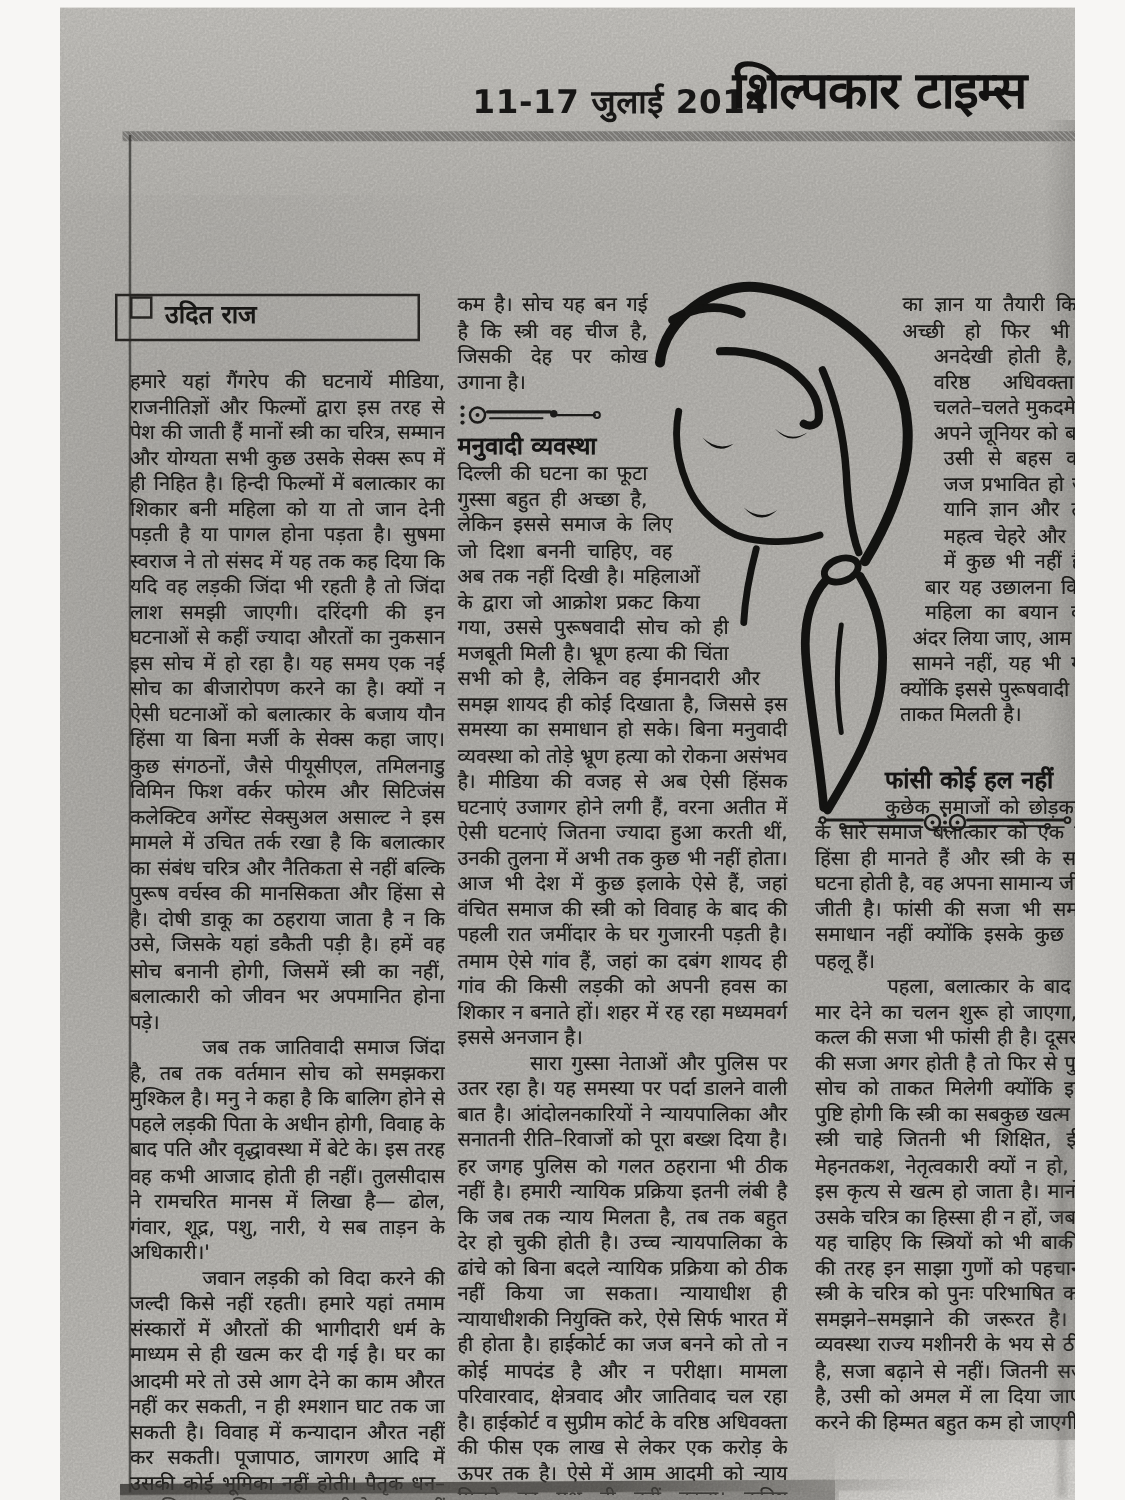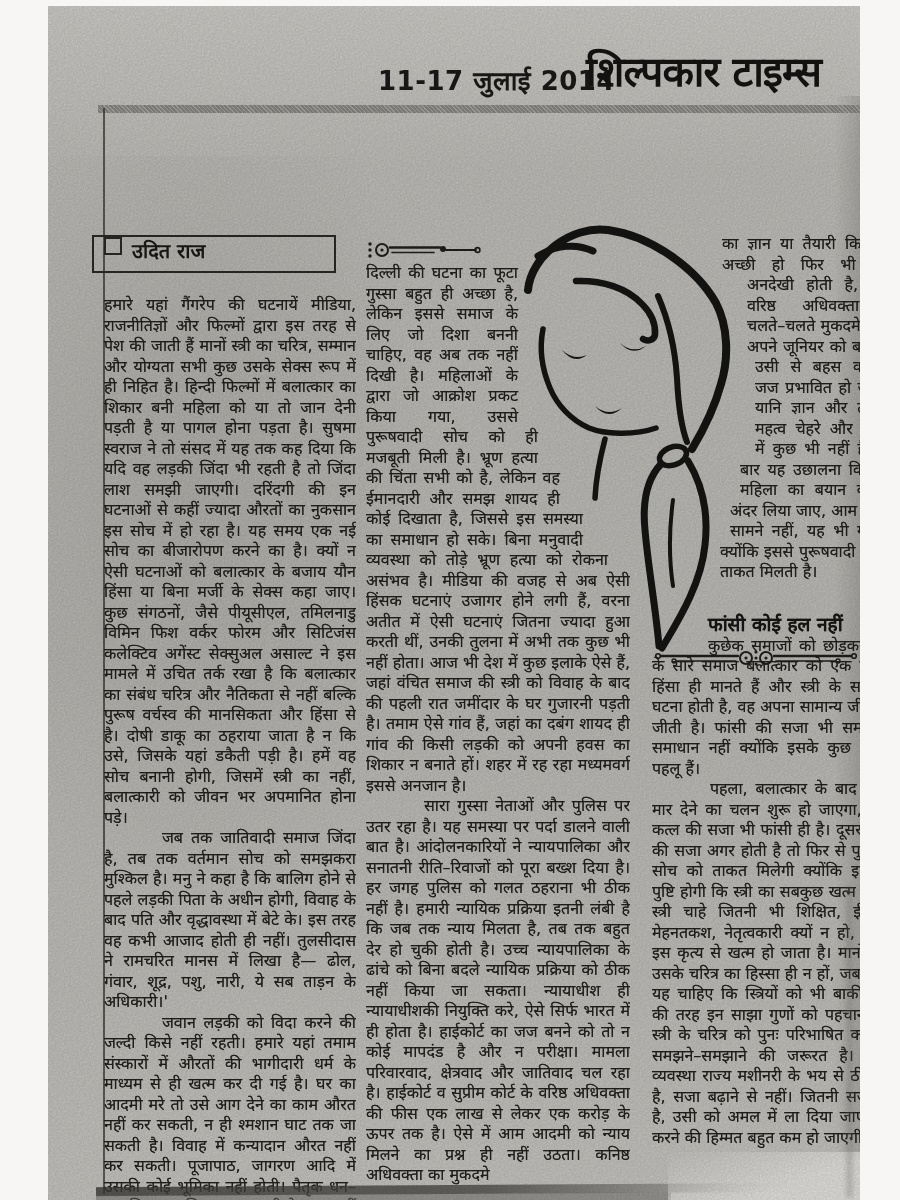--- a/index.html
+++ b/index.html
@@ -86,36 +86,38 @@
     <div class="para indent">जब तक जातिवादी समाज जिंदा है, तब तक वर्तमान सोच को समझकरा मुश्किल है। मनु ने कहा है कि बालिग होने से पहले लड़की पिता के अधीन होगी, विवाह के बाद पति और वृद्धावस्था में बेटे के। इस तरह वह कभी आजाद होती ही नहीं। तुलसीदास ने रामचरित मानस में लिखा है— ढोल, गंवार, शूद्र, पशु, नारी, ये सब ताड़न के अधिकारी।'</div>
     <div class="para indent">जवान लड़की को विदा करने की जल्दी किसे नहीं रहती। हमारे यहां तमाम संस्कारों में औरतों की भागीदारी धर्म के माध्यम से ही खत्म कर दी गई है। घर का आदमी मरे तो उसे आग देने का काम औरत नहीं कर सकती, न ही श्मशान घाट तक जा सकती है। विवाह में कन्यादान औरत नहीं कर सकती। पूजापाठ, जागरण आदि में उसकी कोई भूमिका नहीं होती। पैतृक धन–सम्पत्ति का मालिकाना हक स्त्री के पास नहीं है। ऐसे में लड़की को भला कोई कितनी इज्जत देगा? पराया धन समझकर लड़कियों को शिक्षा भी नहीं दी जाती। उनके स्वास्थ्य की चिंता लड़कों की तुलना में बहुत</div>
   </div>
 
   <div class="col" id="col2">
     <div class="sp r" style="width:112px;height:174px"></div>
     <div class="sp r" style="width:92px;height:41px"></div>
     <div class="sp r" style="width:70px;height:41px"></div>
     <div class="sp r" style="width:47px;height:41px"></div>
     <div class="sp r" style="width:22px;height:21px"></div>
+    <div class="para">कम है। सोच यह बन गई है कि स्त्री वह चीज है, जिसकी देह पर कोख उगाना है।</div>
     <div class="orn">
       <svg width="116" height="22" viewBox="0 0 116 22">
         <g stroke="#21201e" fill="none" stroke-linecap="round">
           <circle cx="4" cy="5" r="1.7" fill="#21201e" stroke="none"></circle>
           <circle cx="4" cy="11" r="1.7" fill="#21201e" stroke="none"></circle>
           <circle cx="4" cy="17" r="1.7" fill="#21201e" stroke="none"></circle>
           <circle cx="16" cy="11" r="6" stroke-width="2"></circle>
           <circle cx="16" cy="11" r="1.6" fill="#21201e" stroke="none"></circle>
           <line x1="24" y1="8.5" x2="74" y2="8.5" stroke-width="2.6"></line>
           <line x1="26" y1="13.5" x2="68" y2="13.5" stroke-width="1.6"></line>
           <circle cx="77" cy="10" r="3" fill="#21201e" stroke="none"></circle>
           <line x1="80" y1="11" x2="110" y2="11" stroke-width="1.8"></line>
           <circle cx="111.5" cy="11" r="2.4" stroke-width="1.6"></circle>
         </g>
       </svg>
     </div>
+    <div class="subhead">मनुवादी व्यवस्था</div>
     <div class="para">दिल्ली की घटना का फूटा गुस्सा बहुत ही अच्छा है, लेकिन इससे समाज के लिए जो दिशा बननी चाहिए, वह अब तक नहीं दिखी है। महिलाओं के द्वारा जो आक्रोश प्रकट किया गया, उससे पुरूषवादी सोच को ही मजबूती मिली है। भ्रूण हत्या की चिंता सभी को है, लेकिन वह ईमानदारी और समझ शायद ही कोई दिखाता है, जिससे इस समस्या का समाधान हो सके। बिना मनुवादी व्यवस्था को तोड़े भ्रूण हत्या को रोकना असंभव है। मीडिया की वजह से अब ऐसी हिंसक घटनाएं उजागर होने लगी हैं, वरना अतीत में ऐसी घटनाएं जितना ज्यादा हुआ करती थीं, उनकी तुलना में अभी तक कुछ भी नहीं होता। आज भी देश में कुछ इलाके ऐसे हैं, जहां वंचित समाज की स्त्री को विवाह के बाद की पहली रात जमींदार के घर गुजारनी पड़ती है। तमाम ऐसे गांव हैं, जहां का दबंग शायद ही गांव की किसी लड़की को अपनी हवस का शिकार न बनाते हों। शहर में रह रहा मध्यमवर्ग इससे अनजान है।</div>
     <div class="para indent">सारा गुस्सा नेताओं और पुलिस पर उतर रहा है। यह समस्या पर पर्दा डालने वाली बात है। आंदोलनकारियों ने न्यायपालिका और सनातनी रीति–रिवाजों को पूरा बख्श दिया है। हर जगह पुलिस को गलत ठहराना भी ठीक नहीं है। हमारी न्यायिक प्रक्रिया इतनी लंबी है कि जब तक न्याय मिलता है, तब तक बहुत देर हो चुकी होती है। उच्च न्यायपालिका के ढांचे को बिना बदले न्यायिक प्रक्रिया को ठीक नहीं किया जा सकता। न्यायाधीश ही न्यायाधीशकी नियुक्ति करे, ऐसे सिर्फ भारत में ही होता है। हाईकोर्ट का जज बनने को तो न कोई मापदंड है और न परीक्षा। मामला परिवारवाद, क्षेत्रवाद और जातिवाद चल रहा है। हाईकोर्ट व सुप्रीम कोर्ट के वरिष्ठ अधिवक्ता की फीस एक लाख से लेकर एक करोड़ के ऊपर तक है। ऐसे में आम आदमी को न्याय मिलने का प्रश्न ही नहीं उठता। कनिष्ठ अधिवक्ता का मुकदमे</div>
   </div>
 
   <div class="col" id="col3">
     <div class="sp l" style="width:70px;height:45px"></div>
     <div class="sp l" style="width:95px;height:85px"></div>
     <div class="sp l" style="width:103px;height:80px"></div>
     <div class="sp l" style="width:88px;height:40px"></div>
     <div class="sp l" style="width:78px;height:40px"></div>

